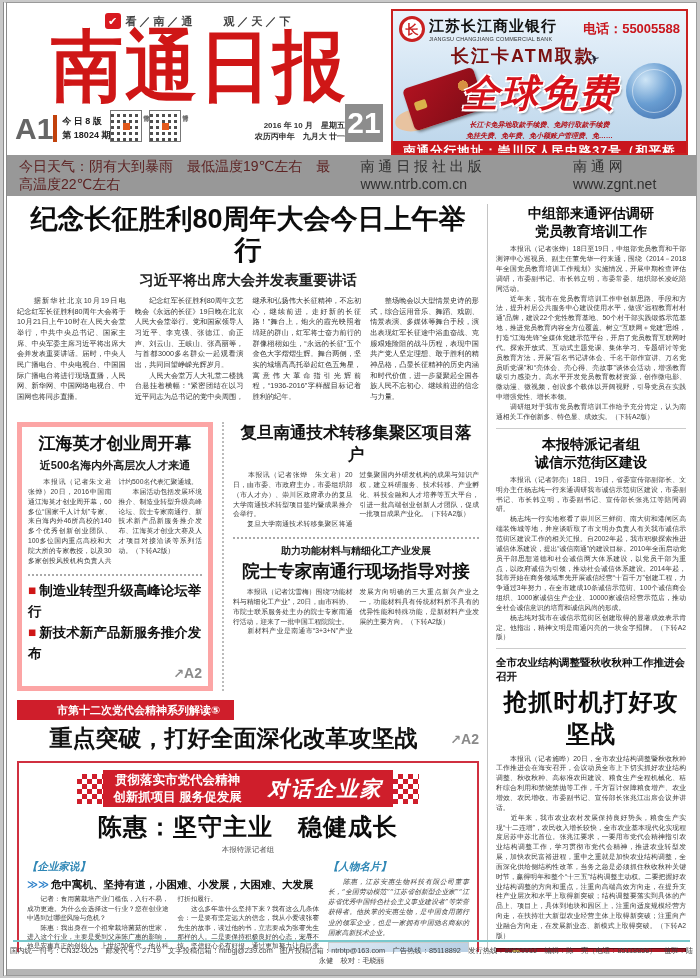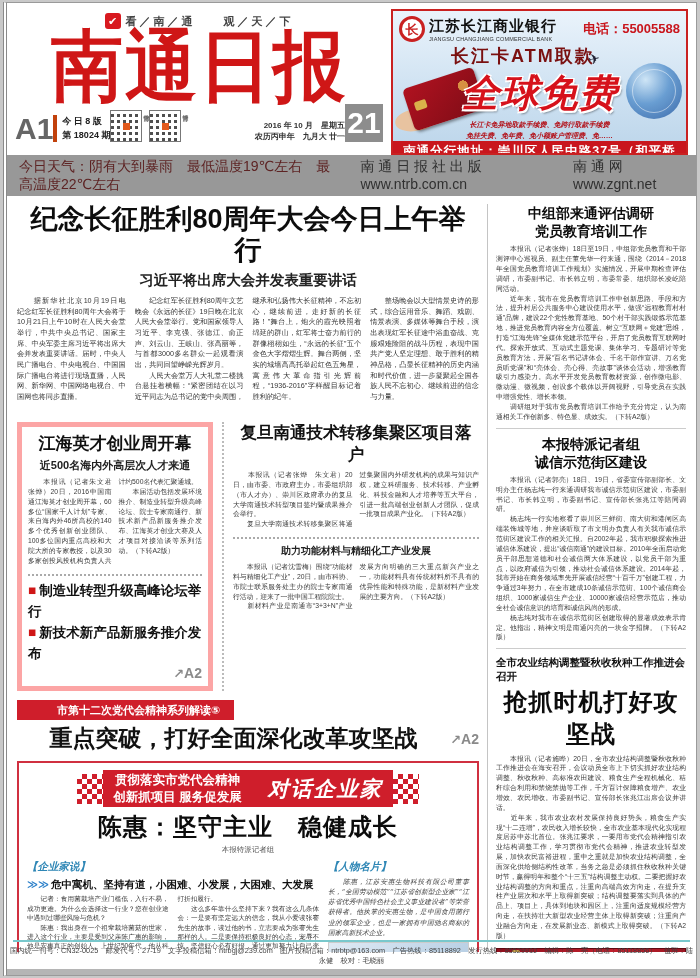--- a/index.html
+++ b/index.html
@@ -207,20 +207,21 @@
           <div class="jh-bullet"><span class="sq">■</span><span>制造业转型升级高峰论坛举行</span></div>
           <div class="jh-bullet"><span class="sq">■</span><span>新技术新产品新服务推介发布</span></div>
           <div class="jump"><span class="arr">↗</span><span>A2</span></div>
         </div>
         <div class="mid-articles">
           <div class="fd-title">复旦南通技术转移集聚区项目落户</div>
           <div class="small-body">　　本报讯（记者张烨　朱文君）20日，由市委、市政府主办，市委组织部（市人才办）、崇川区政府承办的复旦大学南通技术转型项目签约暨成果推介会举行。
 　　复旦大学南通技术转移集聚区将通过集聚国内外研发机构的成果与知识产权，建立科研服务、技术转移、产业孵化、科技金融和人才培养等五大平台，引进一批高端创业创新人才团队，促成一批项目成果产业化。（下转A2版）</div>
           <div class="dot-hr"></div>
           <div class="ys-overline">助力功能材料与精细化工产业发展</div>
+          <div class="ys-title">院士专家南通行现场指导对接</div>
           <div class="small-body">　　本报讯（记者沈雪梅）围绕“功能材料与精细化工产业”，20日，由市科协、市院士联系服务处主办的院士专家南通行活动，迎来了一批中国工程院院士。
 　　新材料产业是南通市“3+3+N”产业发展方向明确的三大重点新兴产业之一，功能材料具有传统材料所不具有的优异性能和特殊功能，是新材料产业发展的主要方向。（下转A2版）</div>
         </div>
       </div>
 
       <div class="series-band">
         <span class="series-label">市第十二次党代会精神系列解读⑤</span>
         <div class="series-row">
           <span class="series-headline">重点突破，打好全面深化改革攻坚战</span>
           <span class="jump"><span class="arr">↗</span><span>A2</span></span>

